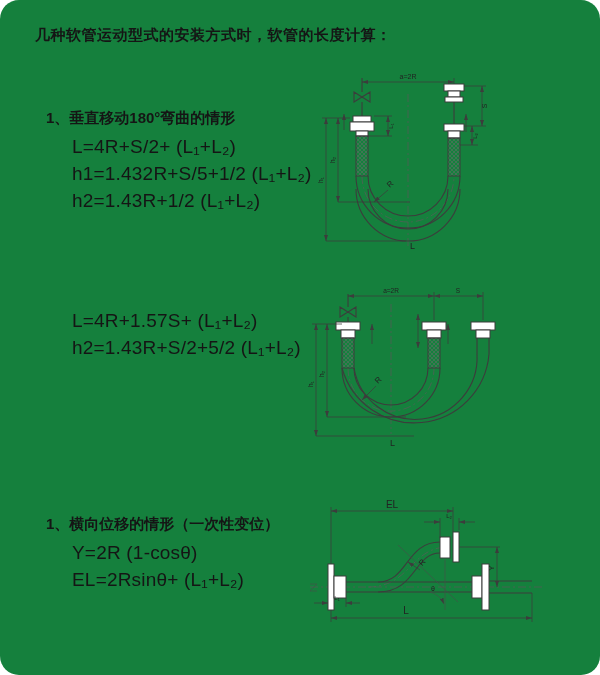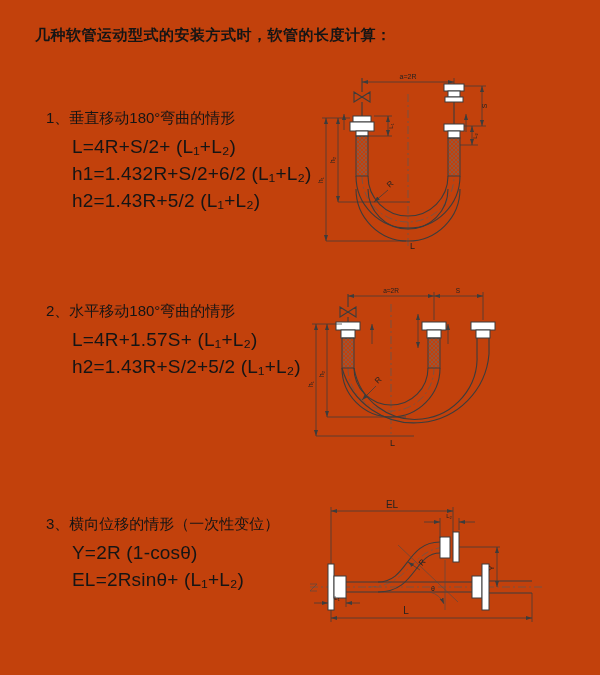--- a/index.html
+++ b/index.html
@@ -1,28 +1,28 @@
 <!DOCTYPE html>
 <html><head>
 <meta charset="utf-8">
 <style>
   html,body{margin:0;padding:0;}
   body{
     width:600px;height:675px;background:#ffffff;
     font-family:"Liberation Sans","DejaVu Sans",sans-serif;
     color:#111;position:relative;overflow:hidden;
   }
-  .page{position:absolute;inset:0;background:#c2410c;}
+  .page{position:absolute;inset:0;background:#15803d;border-radius:19px;}
   .doc-title{
     position:absolute;left:35px;top:26px;
     font-size:15px;font-weight:bold;letter-spacing:.5px;color:#151515;
     white-space:nowrap;
   }
   .sec{position:absolute;left:46px;}
-  .sec .heading{font-size:15px;font-weight:normal;color:#151515;white-space:nowrap;}
+  .sec .heading{font-size:15px;font-weight:bold;color:#151515;white-space:nowrap;}
   .sec .formulas{padding-left:26px;margin-top:5px;}
   .sec .formulas .f{
     font-size:19px;line-height:27px;color:#151515;white-space:nowrap;
     font-weight:500;letter-spacing:.2px;
   }
   #sec1{top:109px;}
   #sec2{top:302px;}
   #sec3{top:515px;}
   .dwg{position:absolute;}
   #dwg1{left:314px;top:68px;}
@@ -39,35 +39,34 @@
 <body>
 
 <div class="page">
 
   <div class="doc-title">几种软管运动型式的安装方式时，软管的长度计算：</div>
 
   <div class="sec" id="sec1">
     <div class="heading">1、垂直移动180°弯曲的情形</div>
     <div class="formulas">
       <div class="f">L=4R+S/2+ (L₁+L₂)</div>
-      <div class="f">h1=1.432R+S/2+6/2 (L₁+L₂)</div>
-      <div class="f">h2=1.43R+5/2 (L₁+L₂)</div>
+      <div class="f">h1=1.432R+S/5+1/2 (L₁+L₂)</div>
+      <div class="f">h2=1.43R+1/2 (L₁+L₂)</div>
     </div>
   </div>
 
   <div class="sec" id="sec2">
-    <div class="heading">2、水平移动180°弯曲的情形</div>
     <div class="formulas">
       <div class="f">L=4R+1.57S+ (L₁+L₂)</div>
       <div class="f">h2=1.43R+S/2+5/2 (L₁+L₂)</div>
     </div>
   </div>
 
   <div class="sec" id="sec3">
-    <div class="heading">3、横向位移的情形（一次性变位）</div>
+    <div class="heading">1、横向位移的情形（一次性变位）</div>
     <div class="formulas">
       <div class="f">Y=2R (1-cosθ)</div>
       <div class="f">EL=2Rsinθ+ (L₁+L₂)</div>
     </div>
   </div>
 
   <svg class="dwg" id="dwg1" width="280" height="190" viewBox="0 0 280 190">
     <defs>
       <marker id="d1ae" markerWidth="8" markerHeight="6" refX="6" refY="2" orient="auto" markerUnits="userSpaceOnUse">
           <path d="M0,0 L6,2 L0,4 Z" fill="#3c3c3c"></path>

